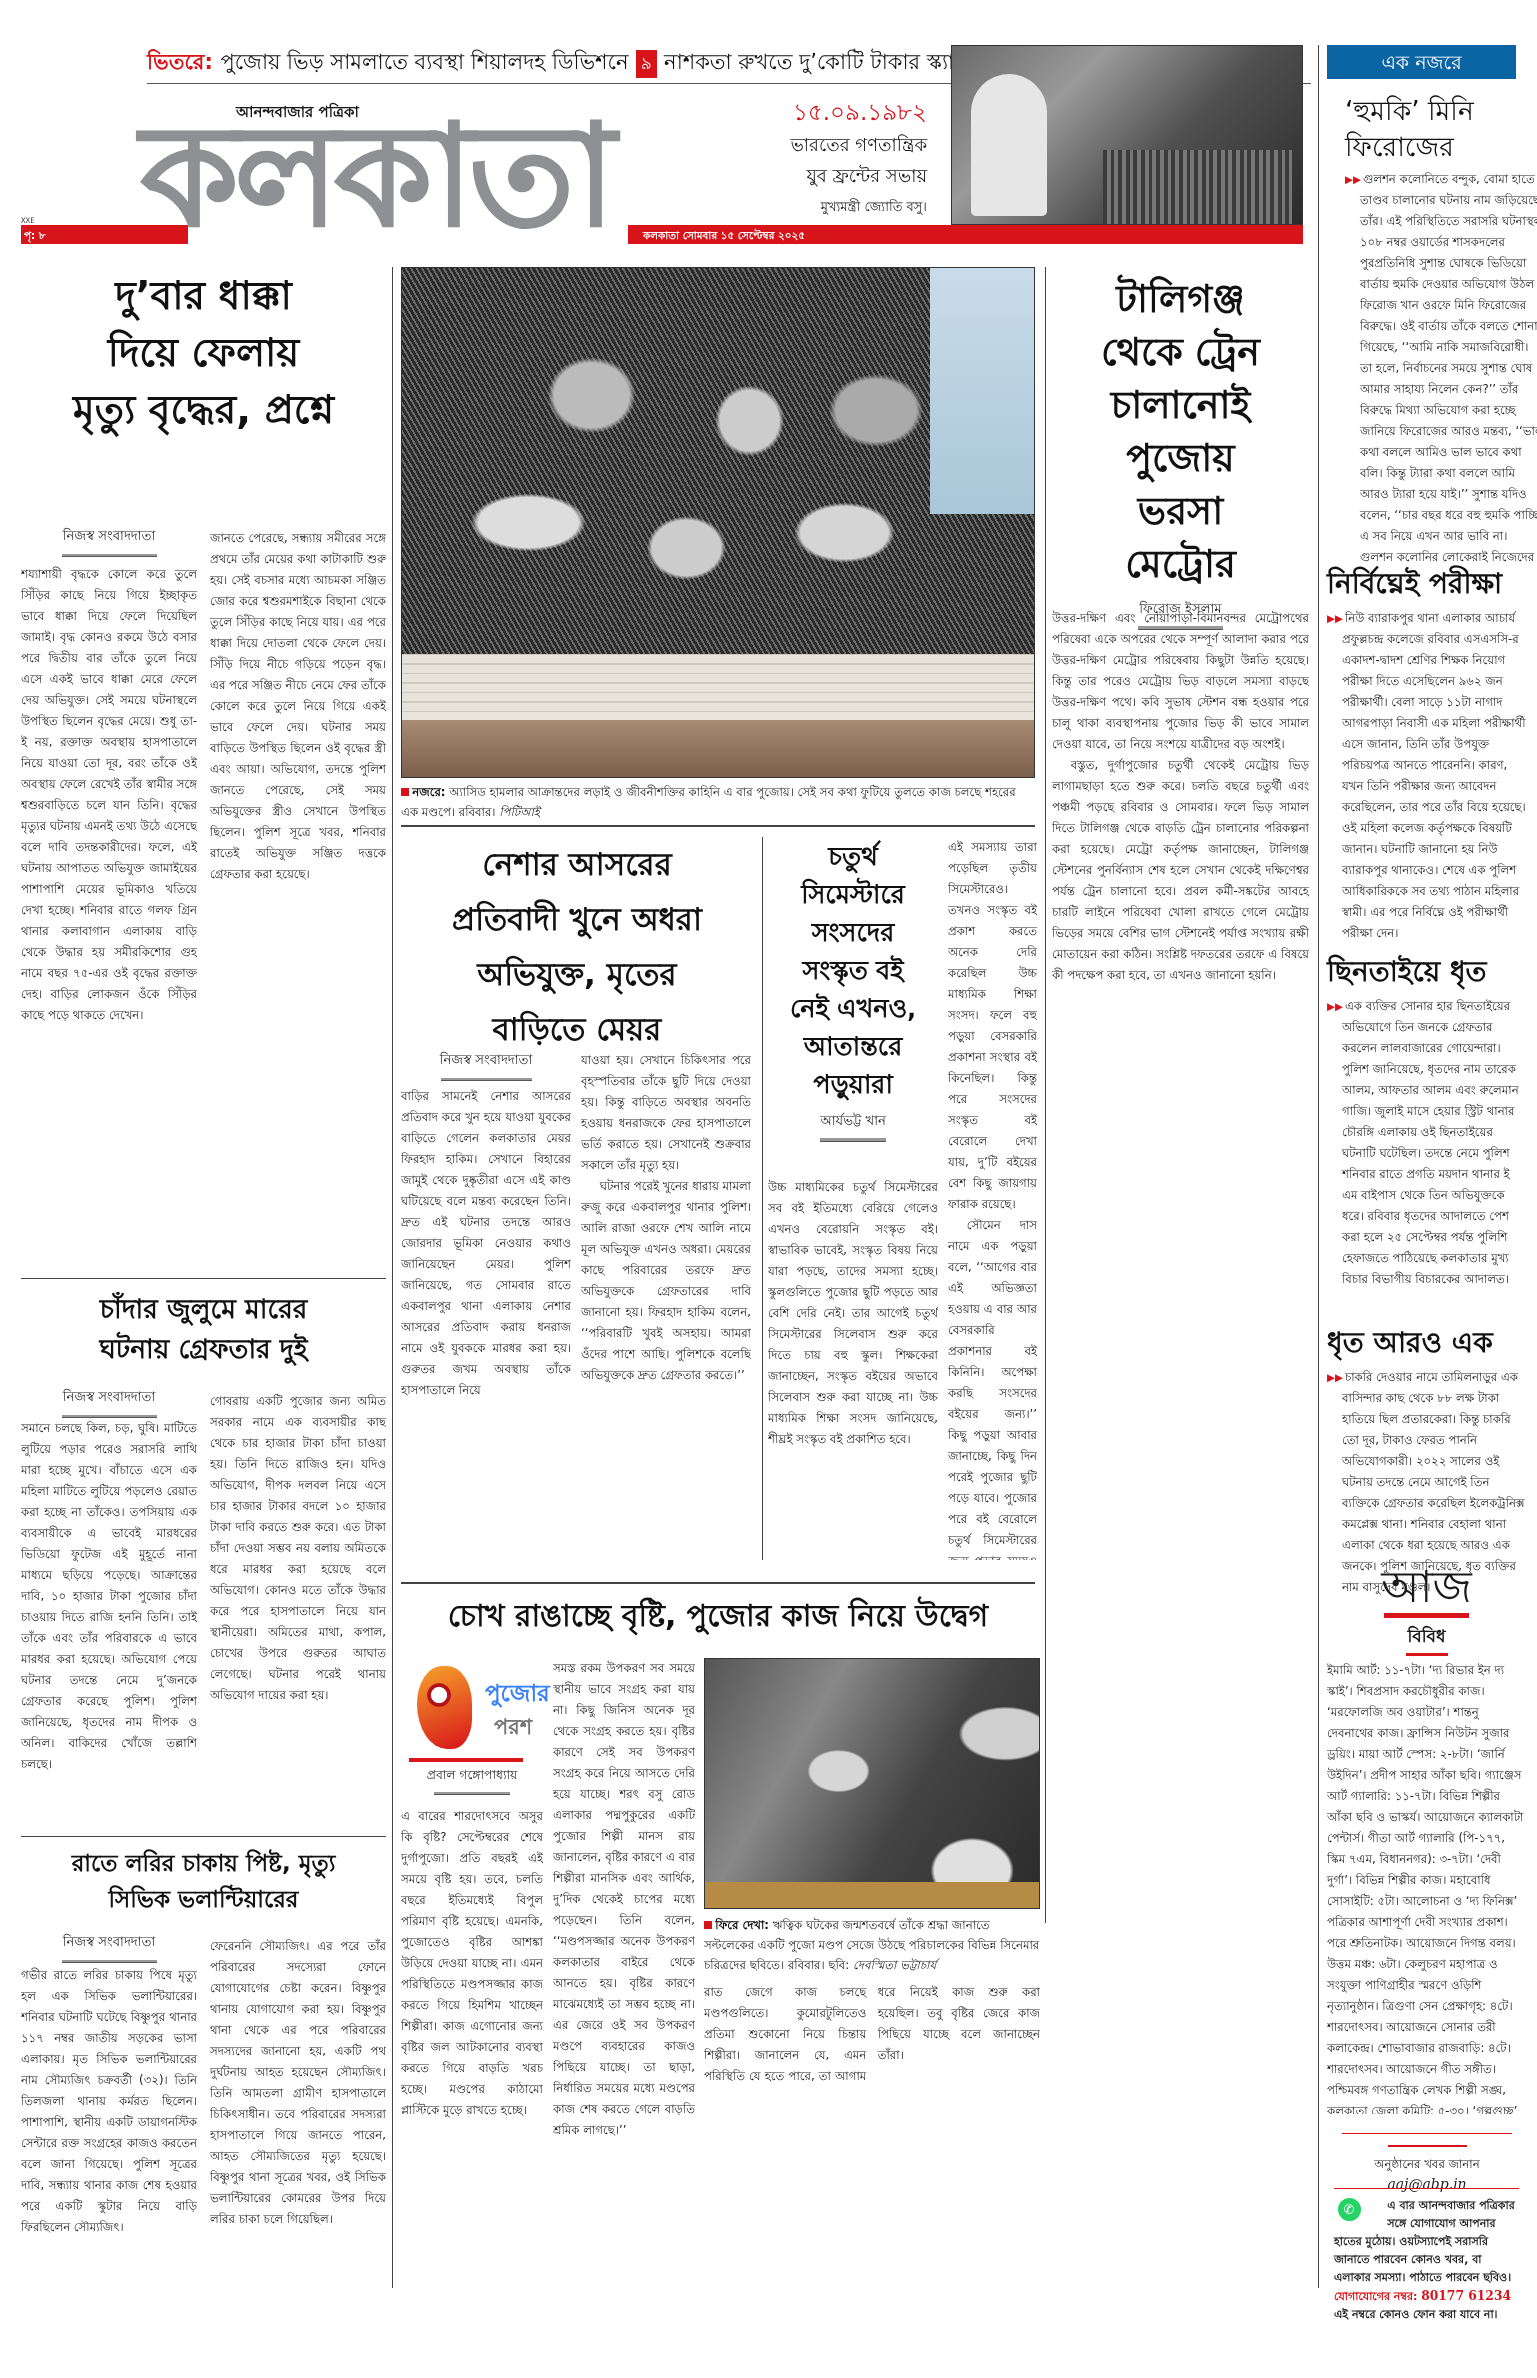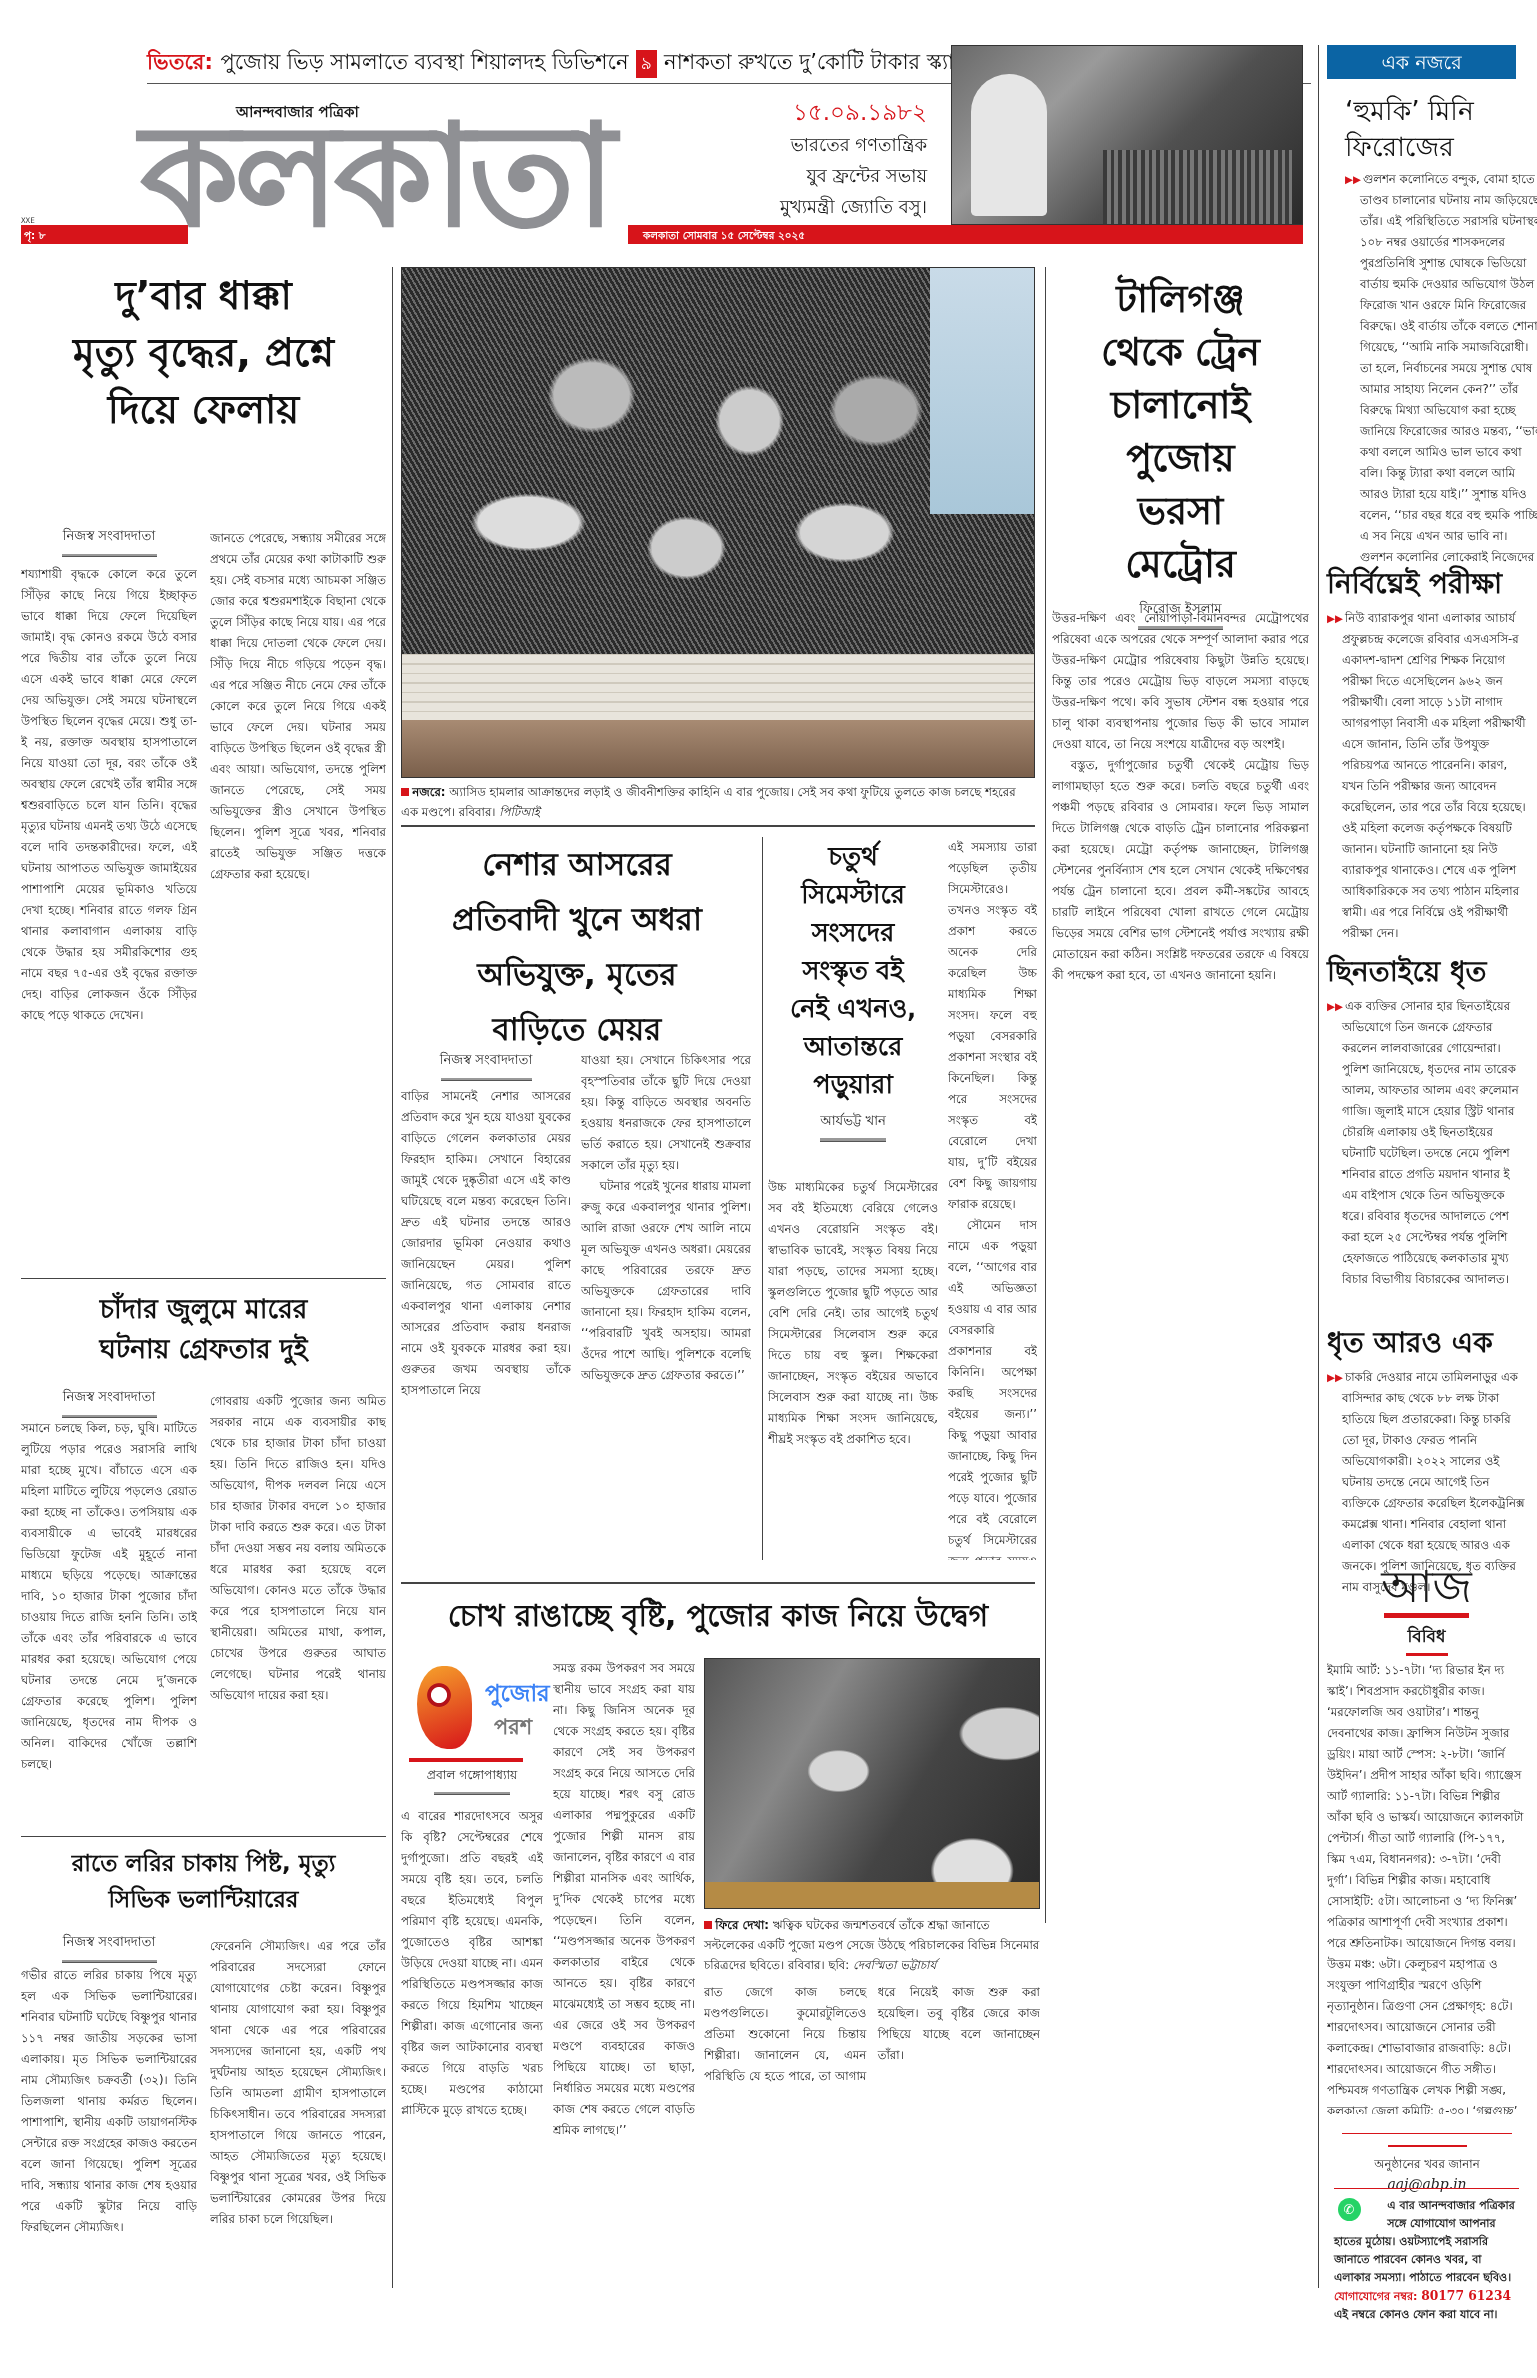--- a/index.html
+++ b/index.html
@@ -49,21 +49,21 @@
   <span style="color:#fff;font-family:'DejaVu Sans',sans-serif;font-size:10.4px;font-weight:bold;padding-left:3px;line-height:19px;">পৃ: ৮</span>
 </div>
 <div class="abs redbg" style="left:628px;top:225px;width:675px;height:19px;">
   <span style="color:#fff;font-family:'DejaVu Sans',sans-serif;font-size:10.4px;font-weight:bold;padding-left:15px;line-height:19px;">কলকাতা সোমবার ১৫ সেপ্টেম্বর ২০২৫</span>
 </div>
 
 <div class="abs" style="left:757px;top:95px;width:170px;text-align:right;font-family:'DejaVu Sans',sans-serif;">
   <div style="color:#d7141a;font-size:23px;line-height:34px;">১৫.০৯.১৯৮২</div>
   <div style="font-size:18px;line-height:31px;">ভারতের গণতান্ত্রিক</div>
   <div style="font-size:18px;line-height:31px;">যুব ফ্রন্টের সভায়</div>
-  <div style="font-size:18px;line-height:31px;">মুখ্যমন্ত্রী জ্যোতি বসু।</div>
+  <div style="font-size:13px;line-height:31px;">মুখ্যমন্ত্রী জ্যোতি বসু।</div>
 </div>
 <div class="photo" style="left:951px;top:45px;width:352px;height:180px;background:linear-gradient(135deg,#6a6a6a 0%,#9a9a9a 30%,#505050 60%,#2a2a2a 100%);" aria-label="jyoti-basu-rally-photo">
   <div style="position:absolute;left:19px;top:28px;width:76px;height:142px;background:#e6e6e6;border-radius:38px 38px 4.7px 4.7px;"></div>
   <div style="position:absolute;left:151px;top:104px;width:189px;height:76px;background:repeating-linear-gradient(90deg,#3a3a3a 0 3.8px,#777 3.8px 7.6px);"></div>
 </div>
 
 <div class="vrule" style="left:1318px;top:45px;height:2243px;"></div>
 <div class="abs" style="left:1327px;top:45px;width:189px;height:34px;background:#0b64a4;color:#fff;text-align:center;font-family:'DejaVu Sans',sans-serif;font-size:19px;line-height:34px;">
   <span>এক নজরে</span>
 </div>
@@ -103,22 +103,22 @@
 <div class="abs" style="left:1334px;top:2188px;width:185px;border-top:1.9px solid #d7141a;padding-top:7.6px;font-family:'DejaVu Sans',sans-serif;font-size:11px;line-height:18px;font-weight:bold;color:#222;">
   <span style="float:left;width:23px;height:23px;border-radius:50%;background:#25d366;color:#fff;text-align:center;line-height:23px;font-size:13.2px;margin:1.9px 26.5px 3.8px 3.8px;">✆</span>
   <span>এ বার আনন্দবাজার পত্রিকার সঙ্গে যোগাযোগ আপনার হাতের মুঠোয়। ওয়টস্যাপেই সরাসরি জানাতে পারবেন কোনও খবর, বা এলাকার সমস্যা। পাঠাতে পারবেন ছবিও।</span>
   <div><span style="color:#d7141a;">যোগাযোগের নম্বর:</span> <span style="color:#d7141a;font-family:'DejaVu Serif',serif;font-size:12.3px;">80177 61234</span></div>
   <div>এই নম্বরে কোনও ফোন করা যাবে না।</div>
 </div>
 
 <div class="abs" style="left:21px;top:267px;width:365px;">
   <h1 class="headline" style="font-size:39px;line-height:57px;">
     <div>দু’বার ধাক্কা</div>
+    <div>দিয়ে ফেলায়</div>
     <div>মৃত্যু বৃদ্ধের, প্রশ্নে</div>
-    <div>দিয়ে ফেলায়</div>
   </h1>
 </div>
 <div class="abs" style="left:21px;top:526px;width:176px;">
   <div class="byline">নিজস্ব সংবাদদাতা</div>
   <div class="byline-rule" style="width:95px;"></div>
 </div>
 <div class="abs body-text" style="left:21px;top:564px;width:176px;height:700px;">
     <p class="first">শয্যাশায়ী বৃদ্ধকে কোলে করে তুলে সিঁড়ির কাছে নিয়ে গিয়ে ইচ্ছাকৃত ভাবে ধাক্কা দিয়ে ফেলে দিয়েছিল জামাই। বৃদ্ধ কোনও রকমে উঠে বসার পরে দ্বিতীয় বার তাঁকে তুলে নিয়ে এসে একই ভাবে ধাক্কা মেরে ফেলে দেয় অভিযুক্ত। সেই সময়ে ঘটনাস্থলে উপস্থিত ছিলেন বৃদ্ধের মেয়ে। শুধু তা-ই নয়, রক্তাক্ত অবস্থায় হাসপাতালে নিয়ে যাওয়া তো দূর, বরং তাঁকে ওই অবস্থায় ফেলে রেখেই তাঁর স্বামীর সঙ্গে শ্বশুরবাড়িতে চলে যান তিনি। বৃদ্ধের মৃত্যুর ঘটনায় এমনই তথ্য উঠে এসেছে বলে দাবি তদন্তকারীদের। ফলে, এই ঘটনায় আপাতত অভিযুক্ত জামাইয়ের পাশাপাশি মেয়ের ভূমিকাও খতিয়ে দেখা হচ্ছে। শনিবার রাতে গলফ গ্রিন থানার কলাবাগান এলাকায় বাড়ি থেকে উদ্ধার হয় সমীরকিশোর গুহ নামে বছর ৭৫-এর ওই বৃদ্ধের রক্তাক্ত দেহ। বাড়ির লোকজন ওঁকে সিঁড়ির কাছে পড়ে থাকতে দেখেন।</p>
   </div>
 <div class="abs body-text" style="left:210px;top:528px;width:176px;height:736px;">

